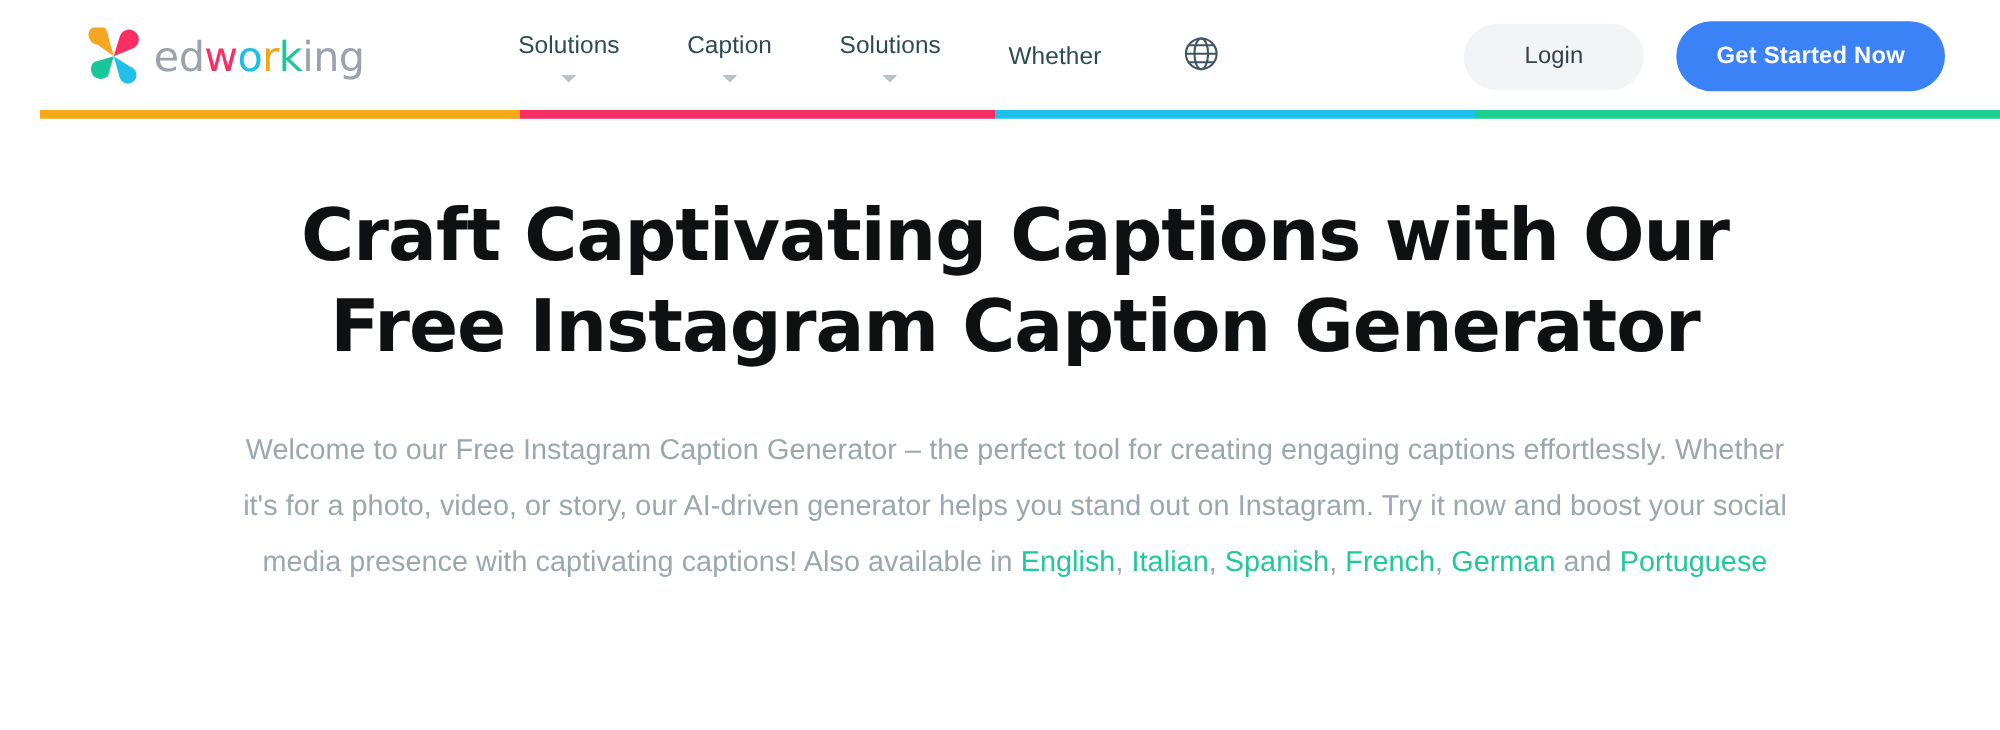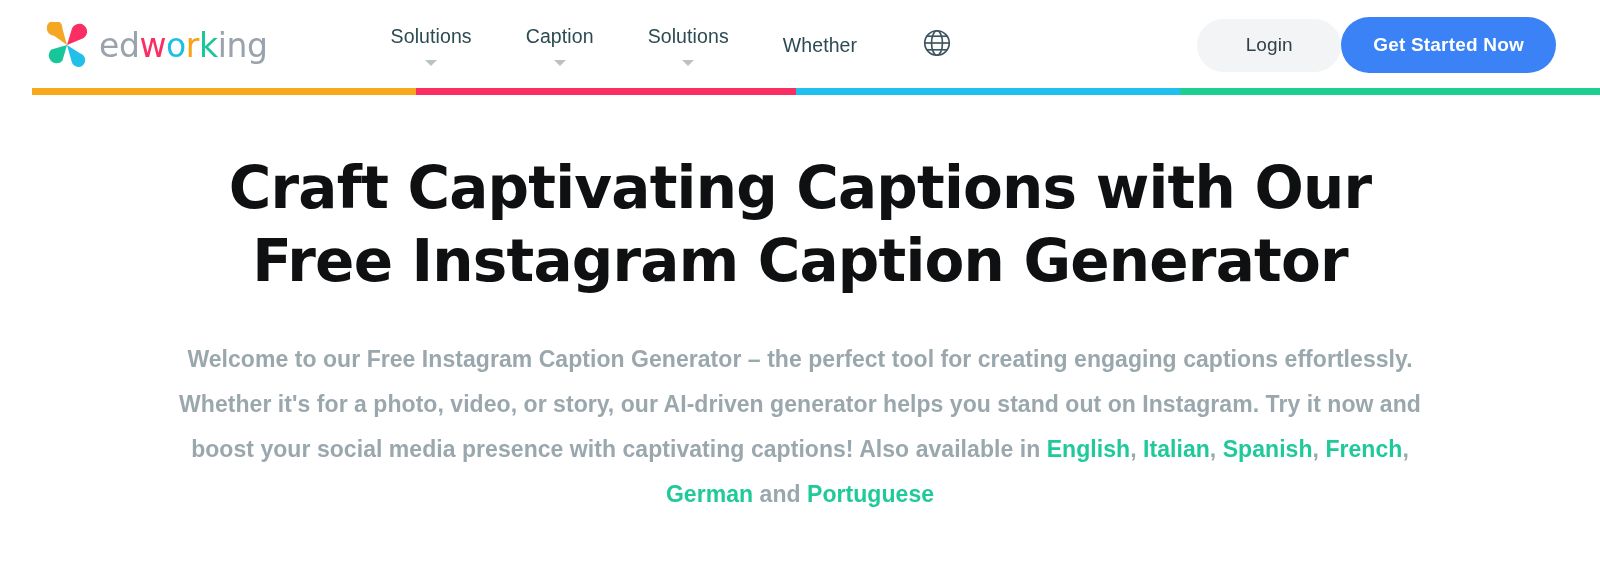--- a/index.html
+++ b/index.html
@@ -10,20 +10,21 @@
     background: #ffffff;
     font-family: "Liberation Sans", sans-serif;
     overflow: hidden;
   }
 
   .page {
     position: relative;
     width: 1600px;
     height: 420px;
     background: #ffffff;
+    padding-left: 24px;
   }
 
   
   .header {
     position: relative;
     height: 90px;
     display: flex;
     align-items: center;
     padding: 0 44px 0 44px;
     background: #ffffff;
@@ -97,20 +98,21 @@
     width: 46px; height: 46px;
     margin-left: 30px;
     cursor: pointer;
   }
 
   
   .actions {
     margin-left: auto;
     display: flex;
     align-items: center;
+    gap: 26px;
   }
   .btn-login {
     background: #f2f4f5;
     border: none;
     border-radius: 999px;
     width: 144px;
     height: 53px;
     font-family: "Liberation Sans", sans-serif;
     font-size: 19px;
     color: #33424a;
@@ -157,21 +159,21 @@
     letter-spacing: -0.8px;
     max-width: 1260px;
     margin: 0 auto;
   }
   .subcopy {
     margin: 40px auto 0;
     max-width: 1260px;
     font-size: 23px;
     line-height: 1.95;
     color: #9aa8ae;
-    font-weight: 700;
+    font-weight: 400;
     letter-spacing: 0.05px;
   }
   .lang-link {
     color: #1fc99a;
     text-decoration: none;
     cursor: pointer;
   }
 </style>
 </head>
 <body>

